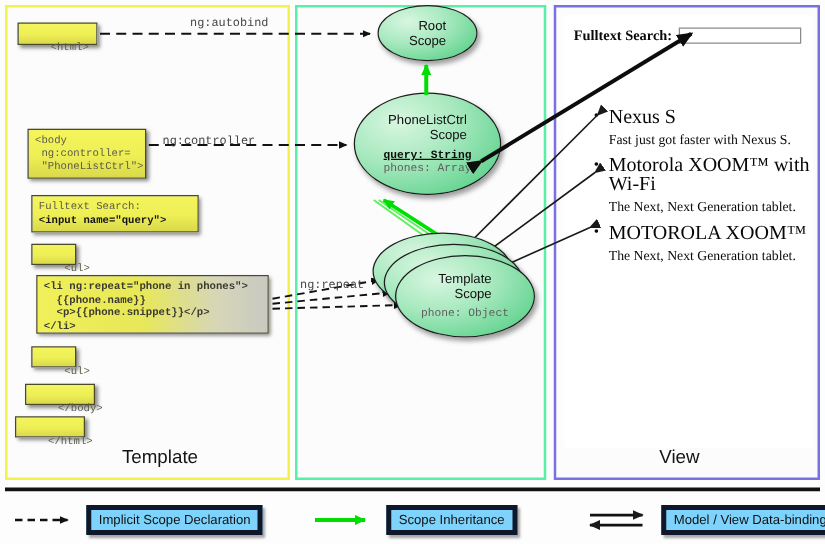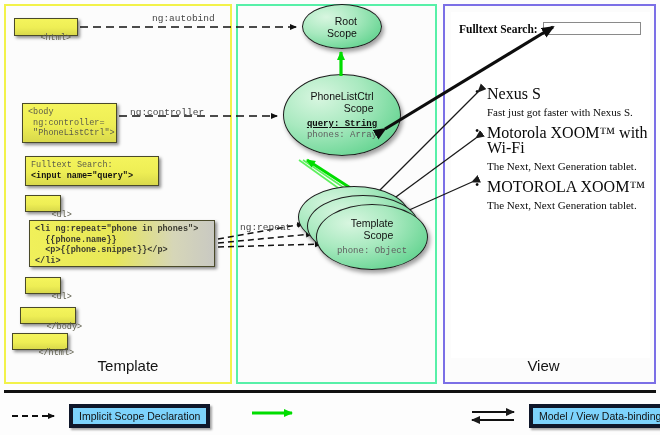--- a/index.html
+++ b/index.html
@@ -210,20 +210,21 @@
     <svg class="legend-glyph">
       <line x1="2" y1="9" x2="44" y2="9" stroke="#111" stroke-width="2" stroke-dasharray="6,4" marker-end="url(#ah-dash)"></line>
     </svg>
     <div class="legend-box">Implicit Scope Declaration</div>
   </div>
 
   <div class="legend-item" style="left:250px;">
     <svg class="legend-glyph">
       <line x1="2" y1="9" x2="42" y2="9" stroke="#00dd00" stroke-width="3.2" marker-end="url(#ah-green)"></line>
     </svg>
+    <div class="legend-box">Scope Inheritance</div>
   </div>
 
   <div class="legend-item" style="left:470px;">
     <svg class="legend-glyph">
       <line x1="2" y1="5" x2="44" y2="5" stroke="#111" stroke-width="2.2" marker-end="url(#ah-thin)"></line>
       <line x1="44" y1="13" x2="2" y2="13" stroke="#111" stroke-width="2.2" marker-end="url(#ah-thin)"></line>
     </svg>
     <div class="legend-box">Model / View Data-binding</div>
   </div>
 

